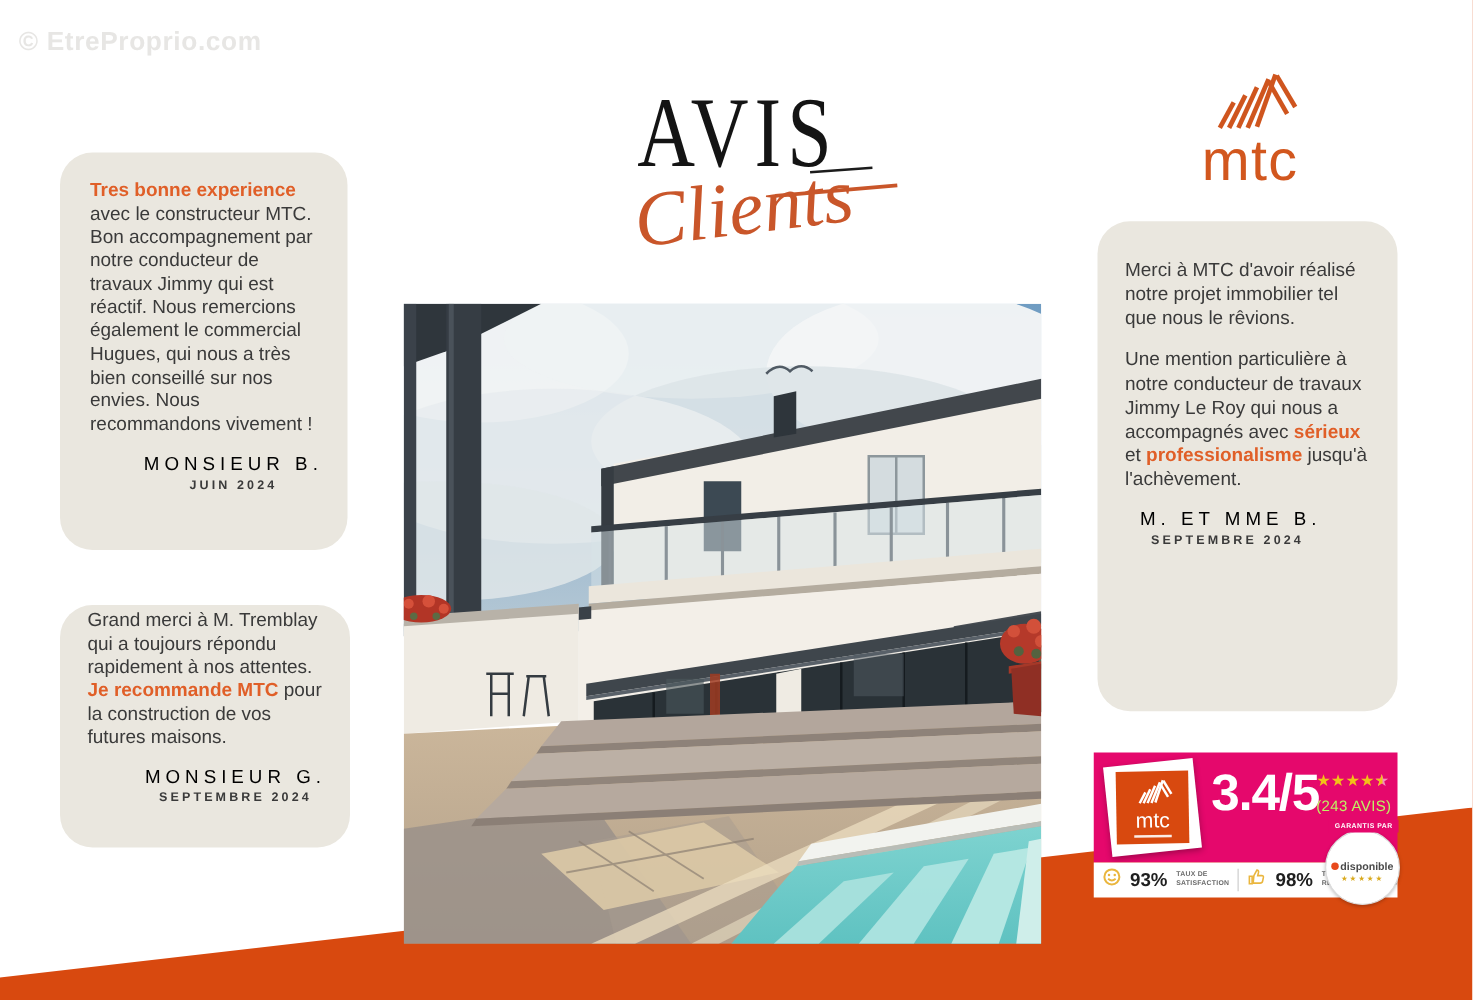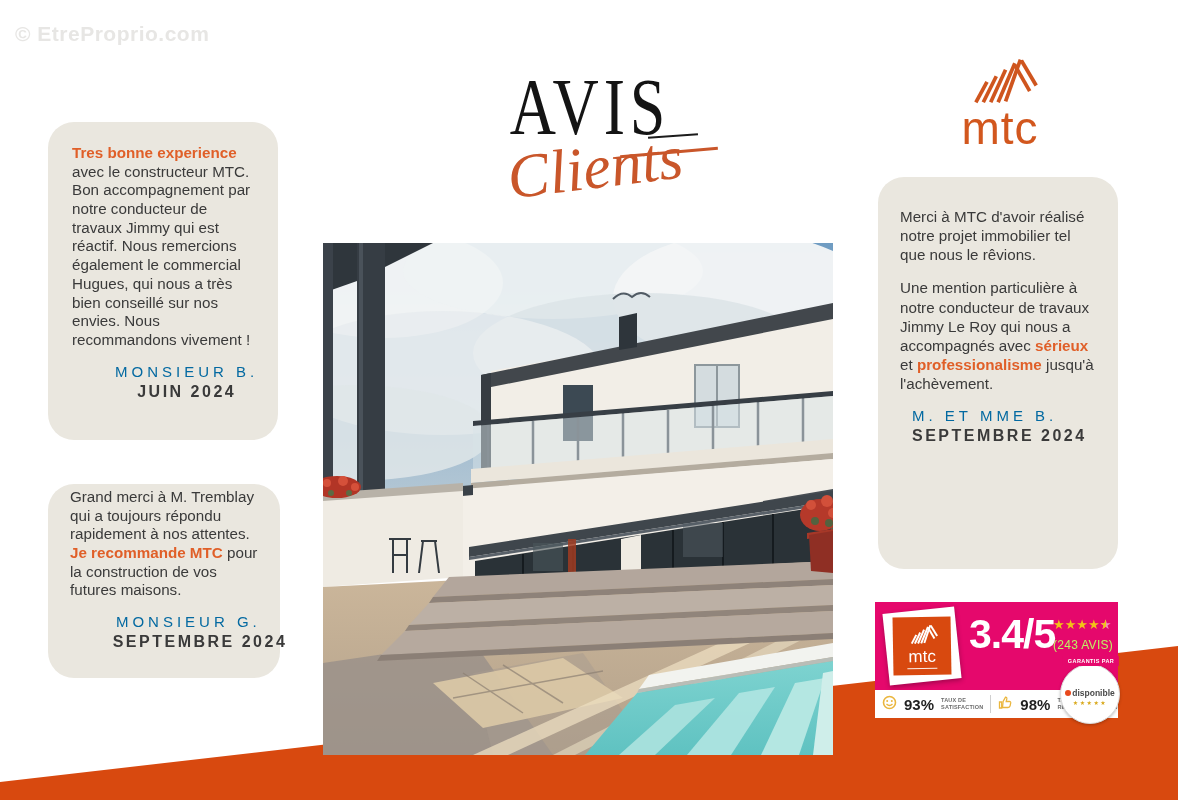--- a/index.html
+++ b/index.html
@@ -37,22 +37,22 @@
     box-sizing:border-box;}
   .card1{left:48px;top:122px;width:230px;height:318px;padding:22px 18px 0 24px;}
   .card2{left:48px;top:484px;width:232px;height:194px;padding:4px 16px 0 22px;}
   .card3{left:878px;top:177px;width:240px;height:392px;padding:30px 18px 4px 22px;}
   .t-body{font-size:15.2px;line-height:1.23;}
   .card3 .t-body{line-height:1.26;}
   .t-body p{margin:0 0 14px 0;}
   .hl{color:#e05f28;font-weight:700;}
   .sig{margin-top:13px;text-align:center;width:78%;margin-left:auto;}
   .card3 .sig{width:70%;margin-left:6%;margin-top:10px;}
-  .sig-name{font-size:15px;letter-spacing:4px;color:#0369a1;white-space:nowrap;}
-  .sig-date{font-size:16px;letter-spacing:2.5px;color:#3a3a3a;font-weight:700;margin-top:3px;white-space:nowrap;}
+  .sig-name{font-size:15px;letter-spacing:4px;color:#000000;white-space:nowrap;}
+  .sig-date{font-size:10px;letter-spacing:2.5px;color:#3a3a3a;font-weight:700;margin-top:3px;white-space:nowrap;}
 
   
   .photo{position:absolute;left:323px;top:243px;width:510px;height:512px;z-index:2;}
   .photo svg{display:block;}
 
   
   .rating-card{position:absolute;left:875px;top:602px;width:243px;height:116px;z-index:4;}
   .rating-pink{position:absolute;left:0;top:0;right:0;bottom:28px;background:#e5086c;}
   .r-frame{position:absolute;left:11px;top:8px;width:72px;height:72px;background:#fff;
     transform:rotate(-6deg);box-shadow:0 2px 5px rgba(0,0,0,.3);}

